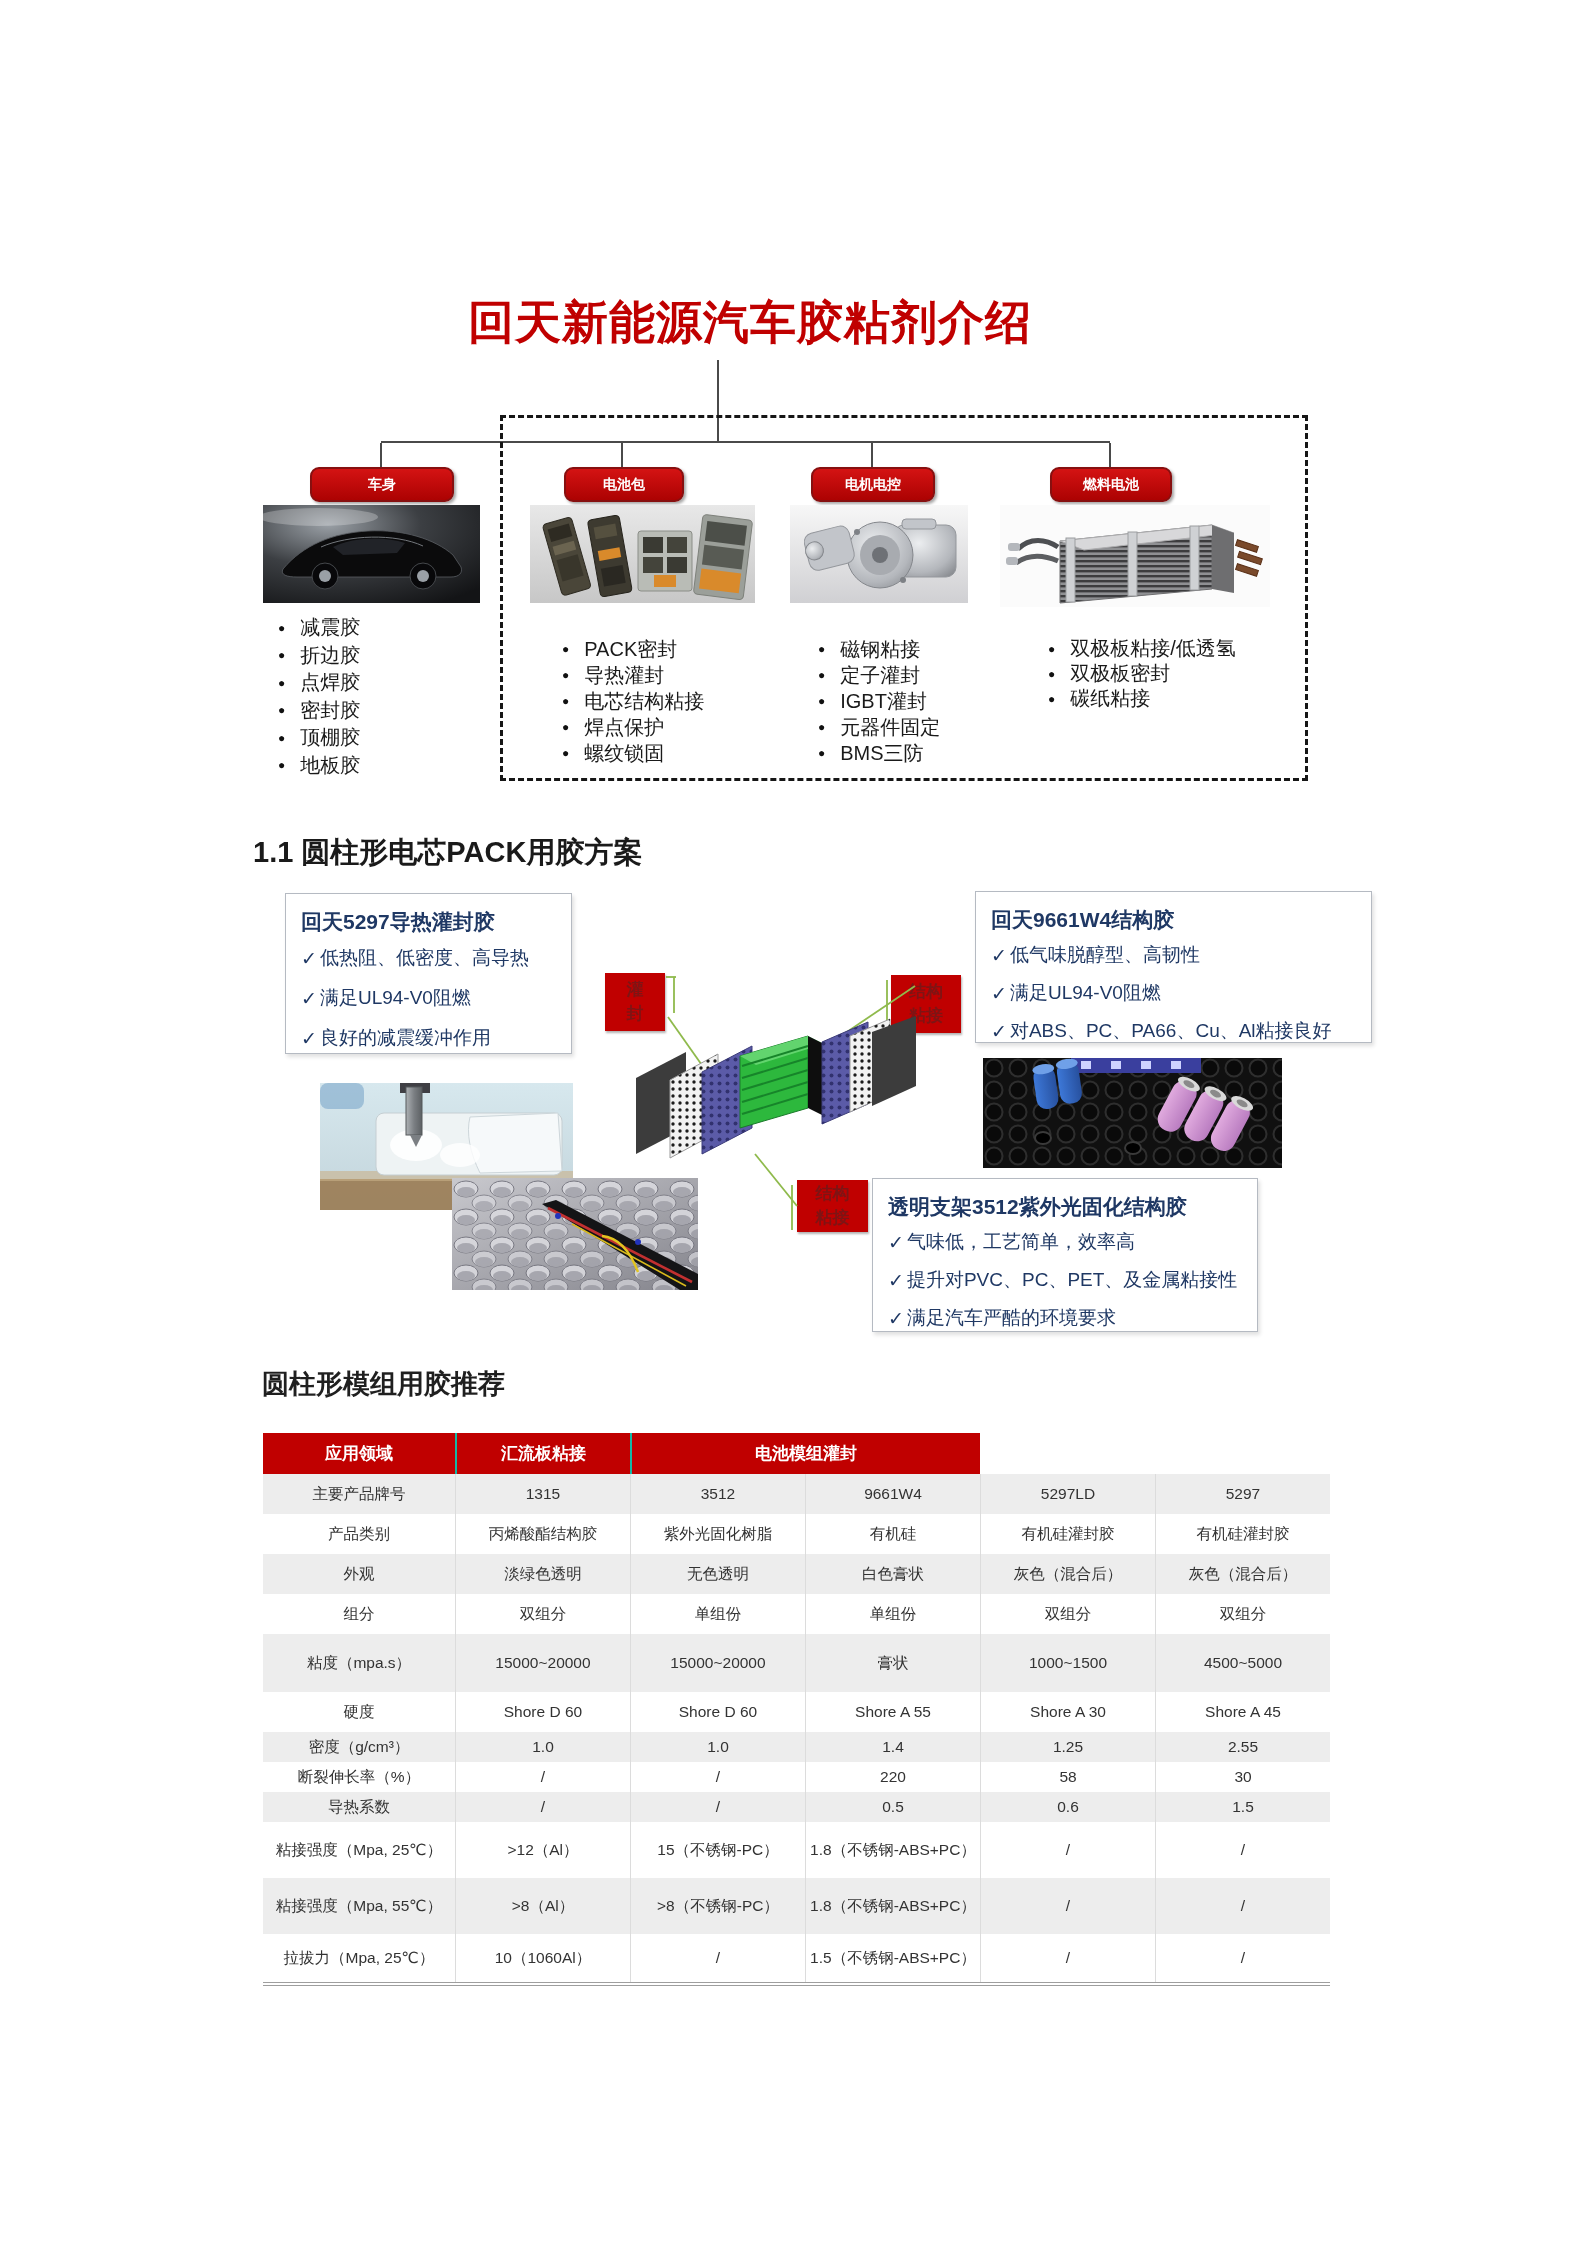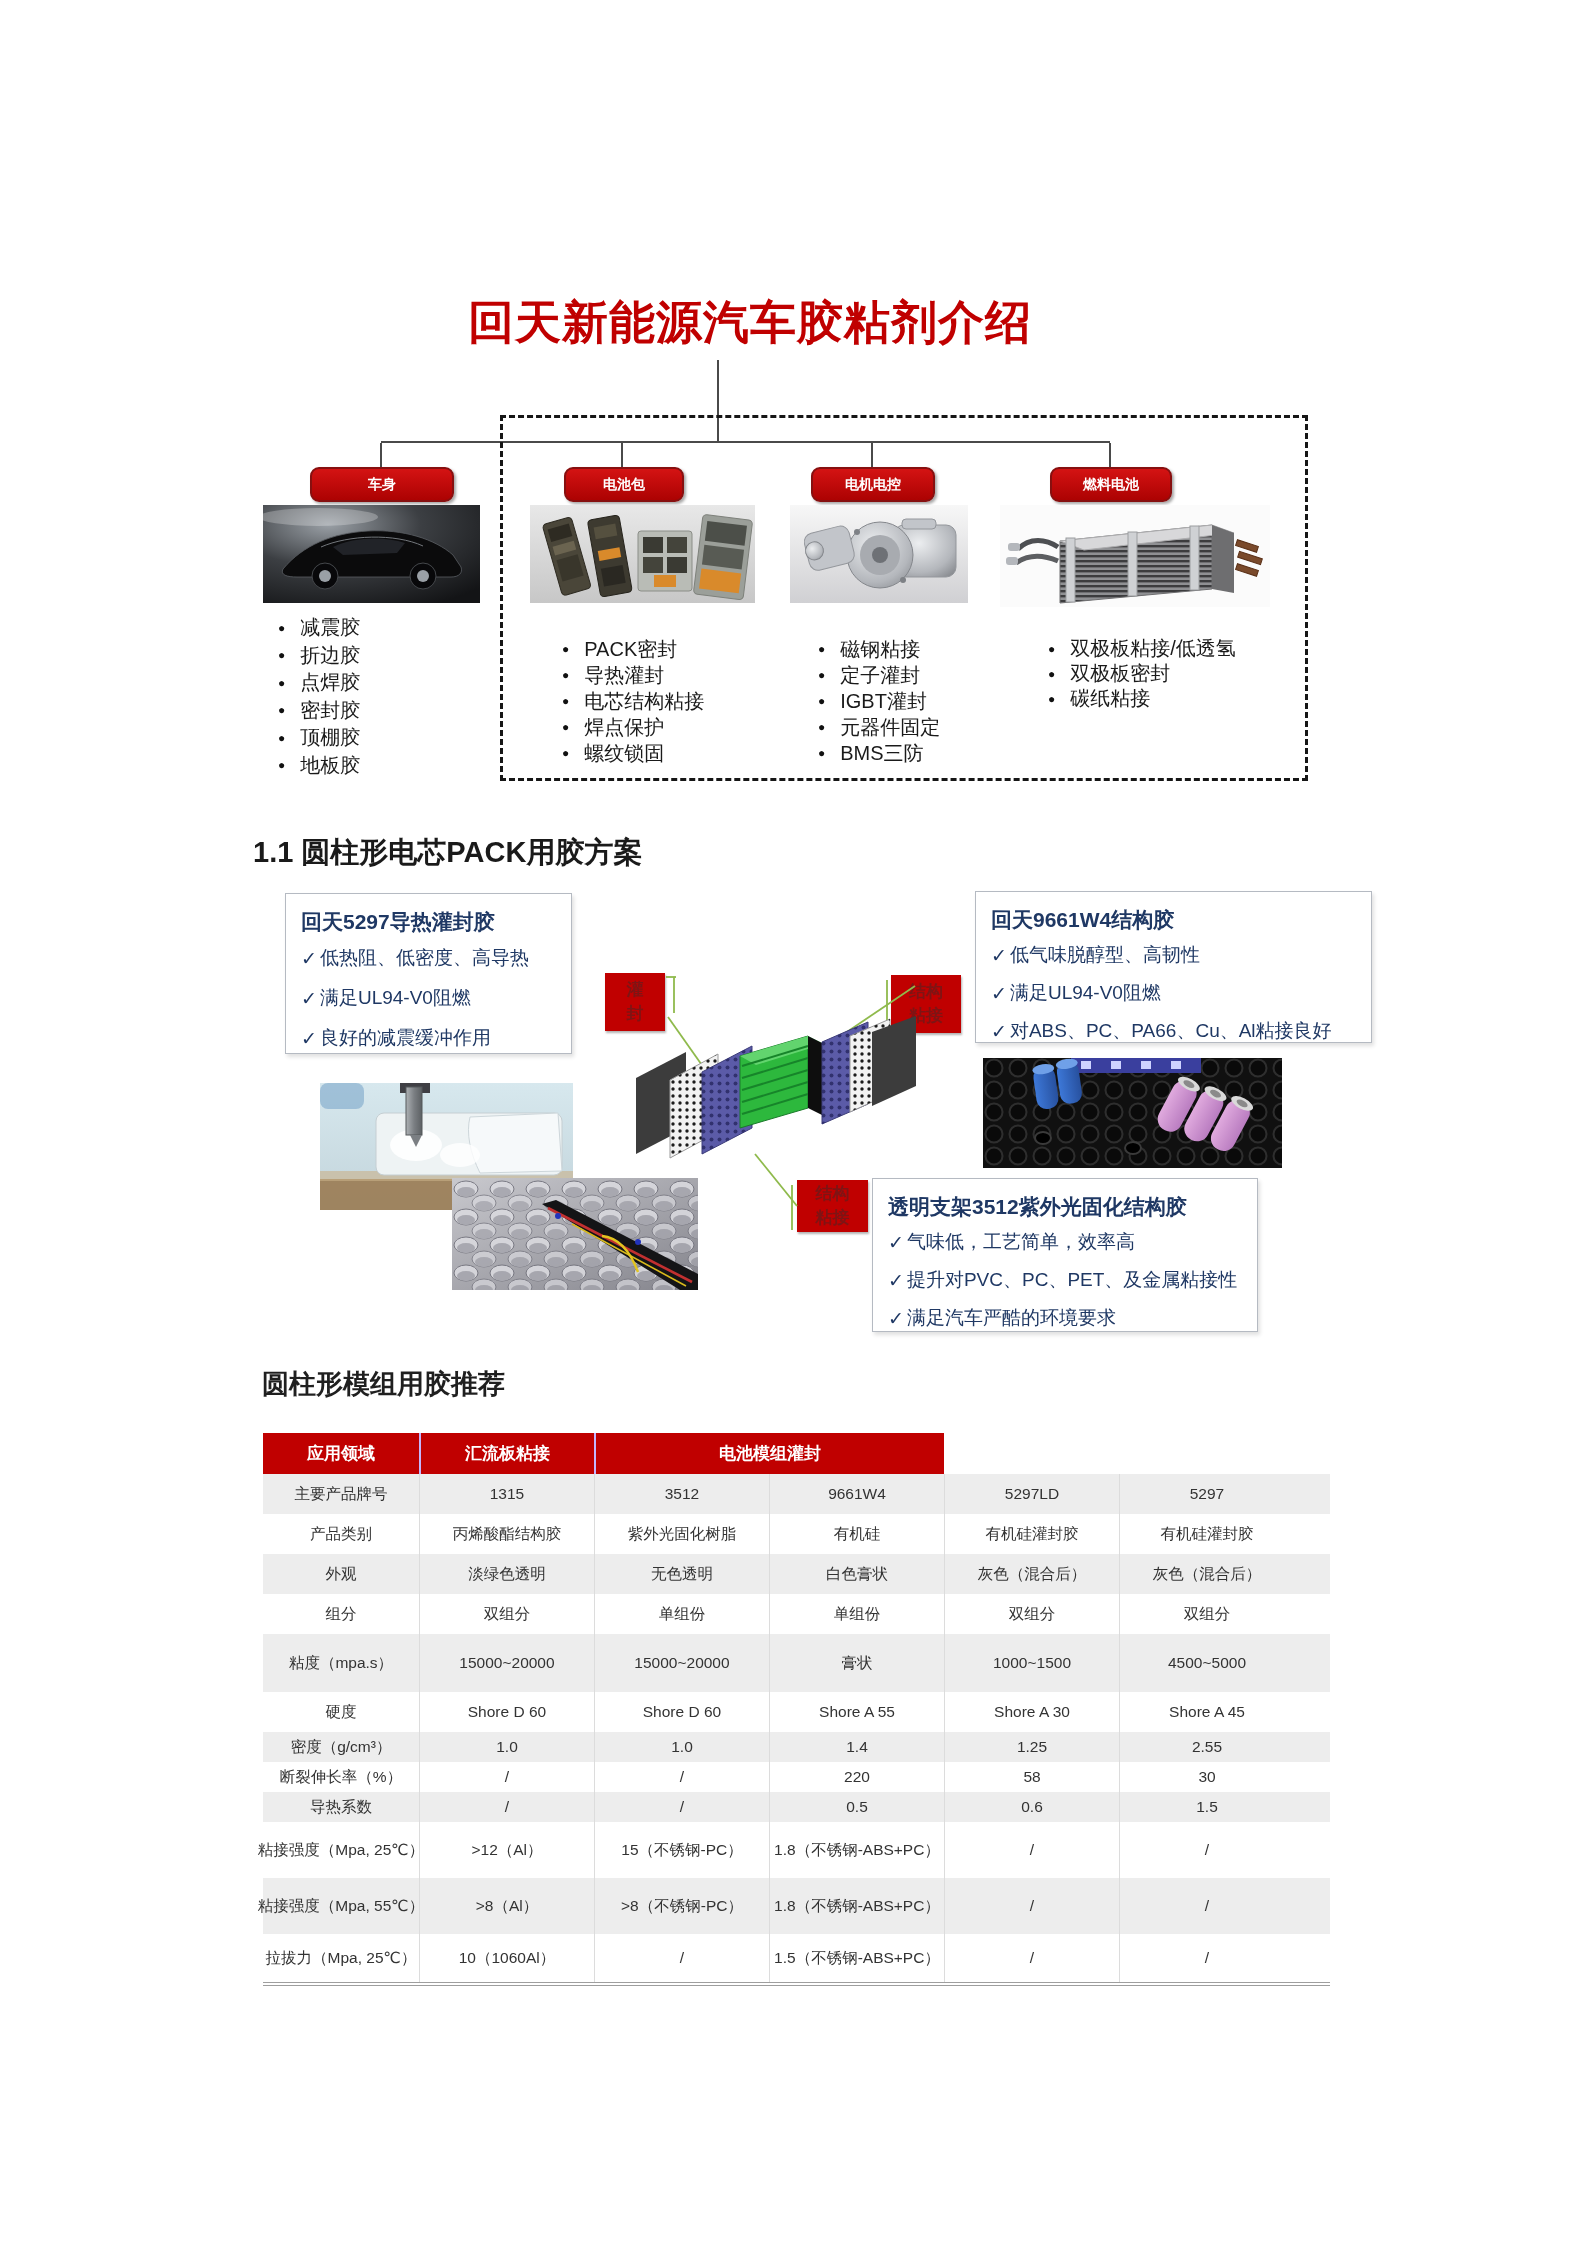--- a/index.html
+++ b/index.html
@@ -58,22 +58,22 @@
   .rl-bond-top{left:891px;top:975px;width:70px;height:58px;}
   .rl-bond-bottom{left:797px;top:1180px;width:71px;height:52px;}
   .rl-bond-top .wrap,.rl-bond-bottom .wrap{width:38px;word-break:break-all;}
 
   
   .tbl-title{left:262px;top:1366px;font-size:27px;font-weight:600;color:#1f1f1f;}
   .tbl{left:263px;top:1433px;width:1067px;}
   .thead{display:flex;height:41px;}
   .th{background:#c00000;color:#fff;font-weight:bold;font-size:17px;
       display:flex;align-items:center;justify-content:center;box-sizing:border-box;}
-  .th + .th{border-left:2px solid #c4b5fd;}
-  .w-label{width:156px;} .w-col{width:175px;} .w-group{width:350px;}
+  .th + .th{border-left:2px solid #14b8a6;}
+  .w-label{width:192px;} .w-col{width:175px;} .w-group{width:350px;}
   .tbody{border-bottom:4px double #9e9e9e;}
   .trow{display:flex;}
   .trow.shade{background:#ededed;}
   .tcell{display:flex;align-items:center;justify-content:center;
          font-size:15.5px;color:#333;white-space:nowrap;box-sizing:border-box;}
   .tval{border-left:1px solid #dcdcdc;}
   .h40{height:40px;} .h58{height:58px;} .h30{height:30px;} .h56{height:56px;} .h48{height:48px;}
 </style>
 </head>
 <body>

